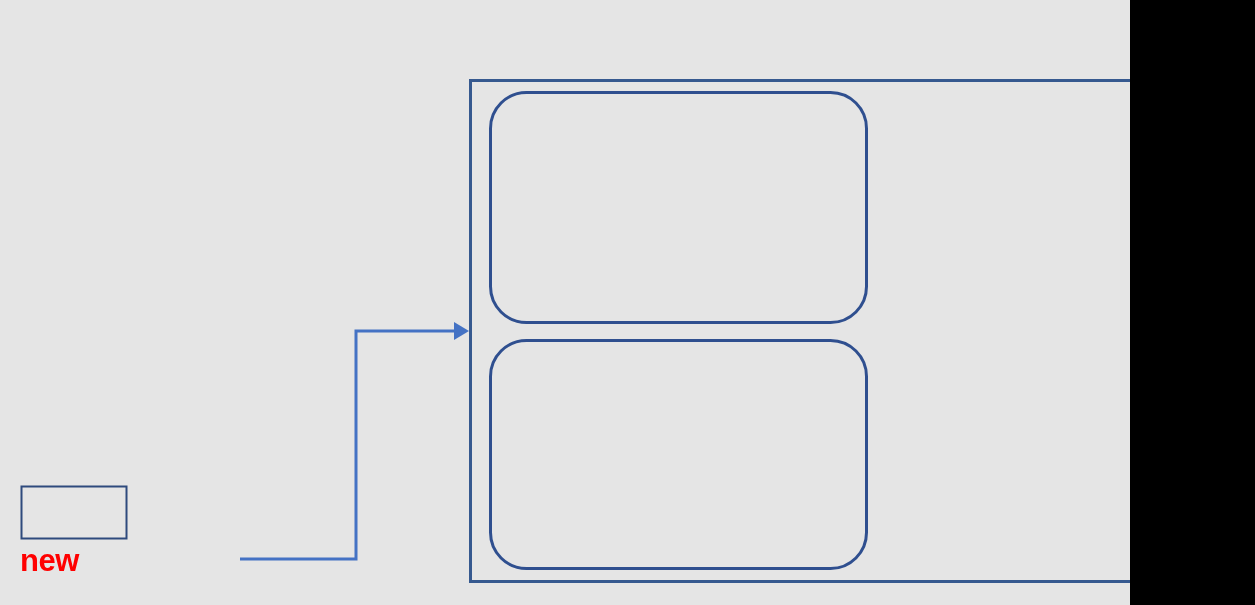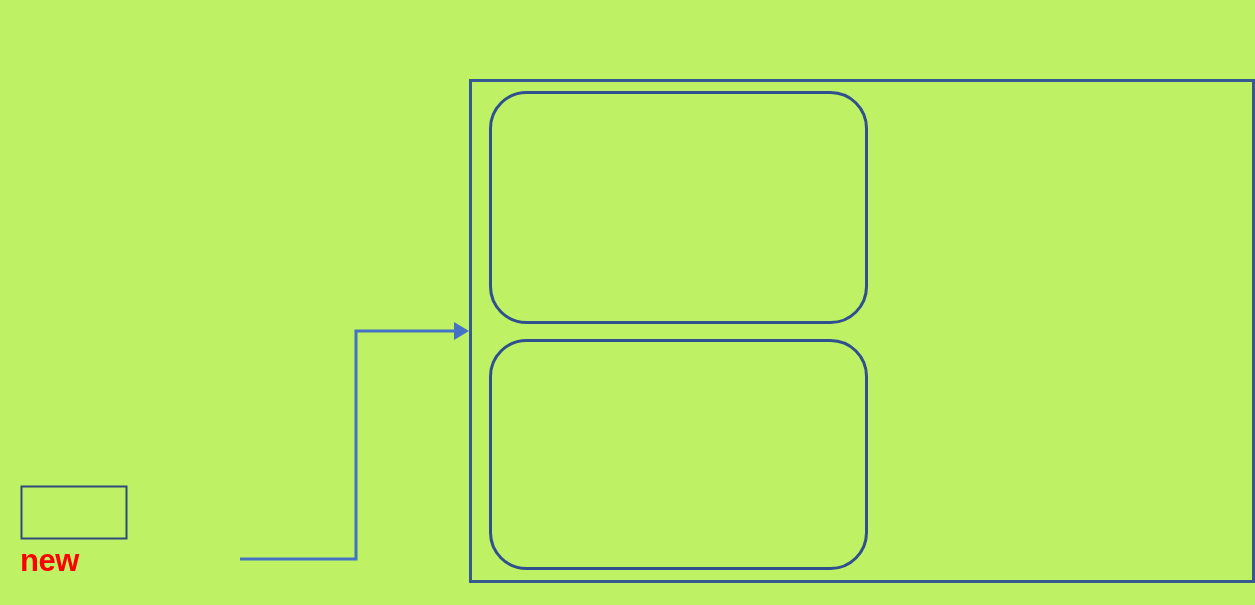--- a/index.html
+++ b/index.html
@@ -6,23 +6,23 @@
   html, body {
     margin: 0;
     padding: 0;
     background: #000000;
   }
   body {
     font-family: "Liberation Sans", sans-serif;
   }
   #canvas {
     position: relative;
-    width: 1255px;
+    width: 1130px;
     height: 605px;
-    background: #bef264;
+    background: #e5e5e5;
     overflow: hidden;
     text-align: center;
   }
   #diagram-svg {
     position: absolute;
     left: 0;
     top: 0;
     width: 1255px;
     height: 605px;
     display: block;

